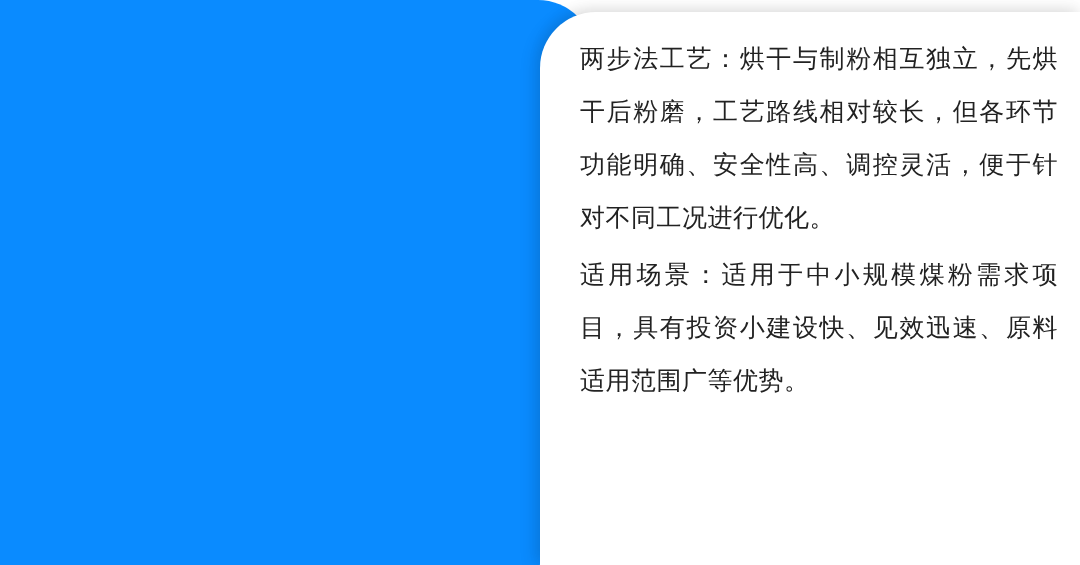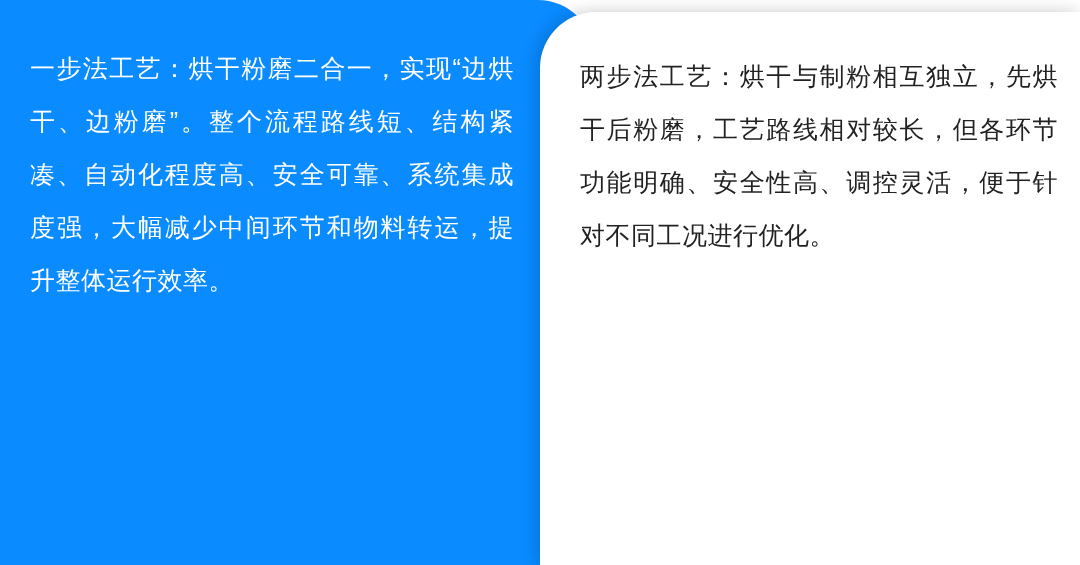--- a/index.html
+++ b/index.html
@@ -36,21 +36,21 @@
   
   .panel-right {
     position: absolute;
     left: 540px;
     top: 12px;
     width: 540px;
     height: 553px;
     background: #ffffff;
     border-top-left-radius: 56px;
     box-sizing: border-box;
-    padding: 38px 22px 30px 40px;
+    padding: 20px 22px 30px 40px;
     color: #1a1a1a;
     box-shadow: -6px 0 16px rgba(0,0,0,0.10), 0 -4px 14px rgba(0,0,0,0.07);
   }
   .para {
     font-size: 25px;
     line-height: 53px;
     letter-spacing: 0.5px;
     margin: 0 0 2px 0;
     text-align: justify;
     text-justify: inter-ideograph;
@@ -66,20 +66,20 @@
   .panel-right .para + .para {
     margin-top: 4px;
   }
 </style>
 </head>
 <body>
 
 <div class="board">
 
   <section class="panel-left">
-    <p class="para">一步法工艺：烘干粉磨二合一，实现“边烘干、边粉磨”。整个流程路线短、结构紧凑、自动化程度高、安全可靠、系统集成度强，大幅减少中间环节和物料转运，提升整体运行效率。</p>
   </section>
 
   <section class="panel-right">
     <p class="para">两步法工艺：烘干与制粉相互独立，先烘干后粉磨，工艺路线相对较长，但各环节功能明确、安全性高、调控灵活，便于针对不同工况进行优化。</p>
+    <p class="para">适用场景：适用于中小规模煤粉需求项目，具有投资小建设快、见效迅速、原料适用范围广等优势。</p>
   </section>
 
 </div>
 
 </body></html>

